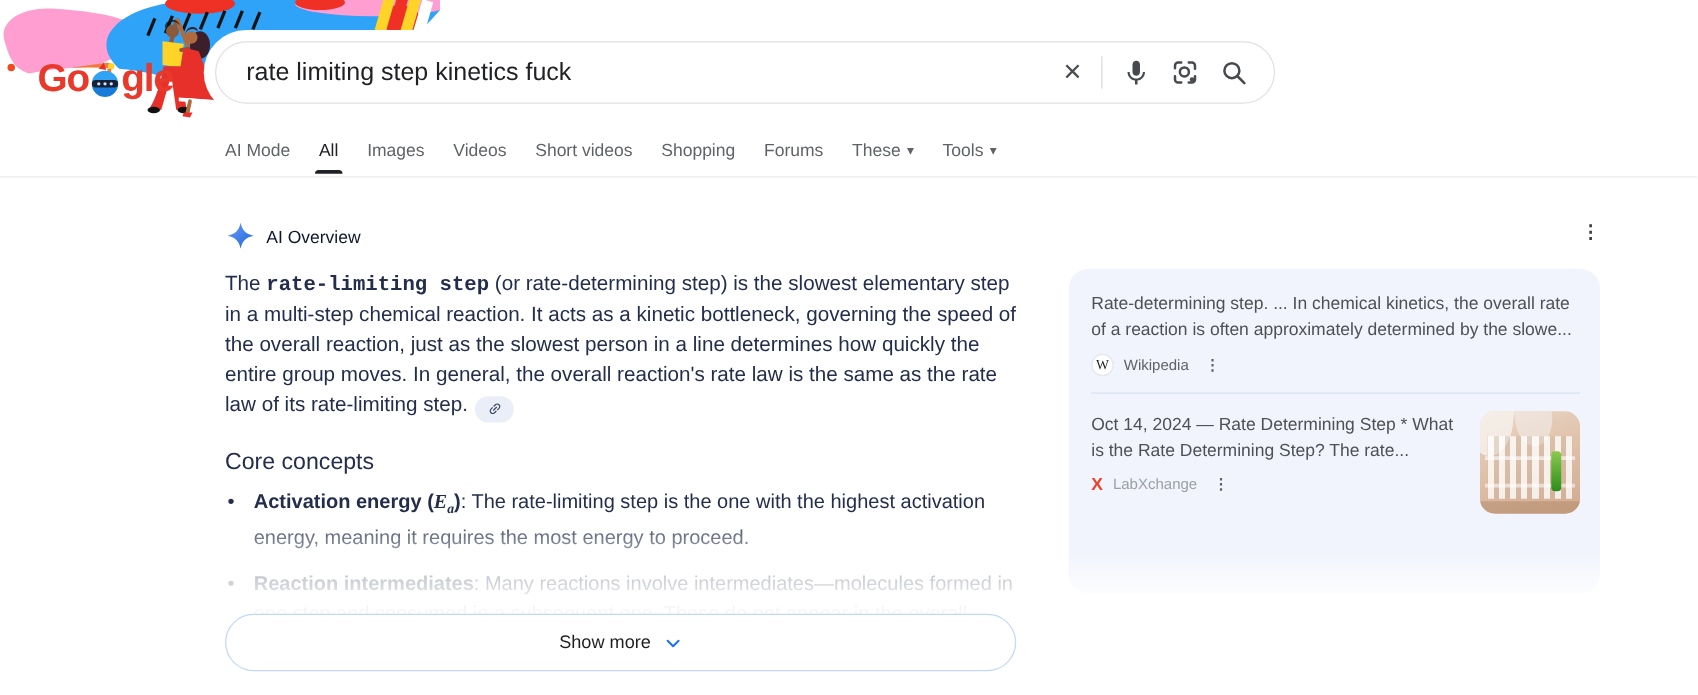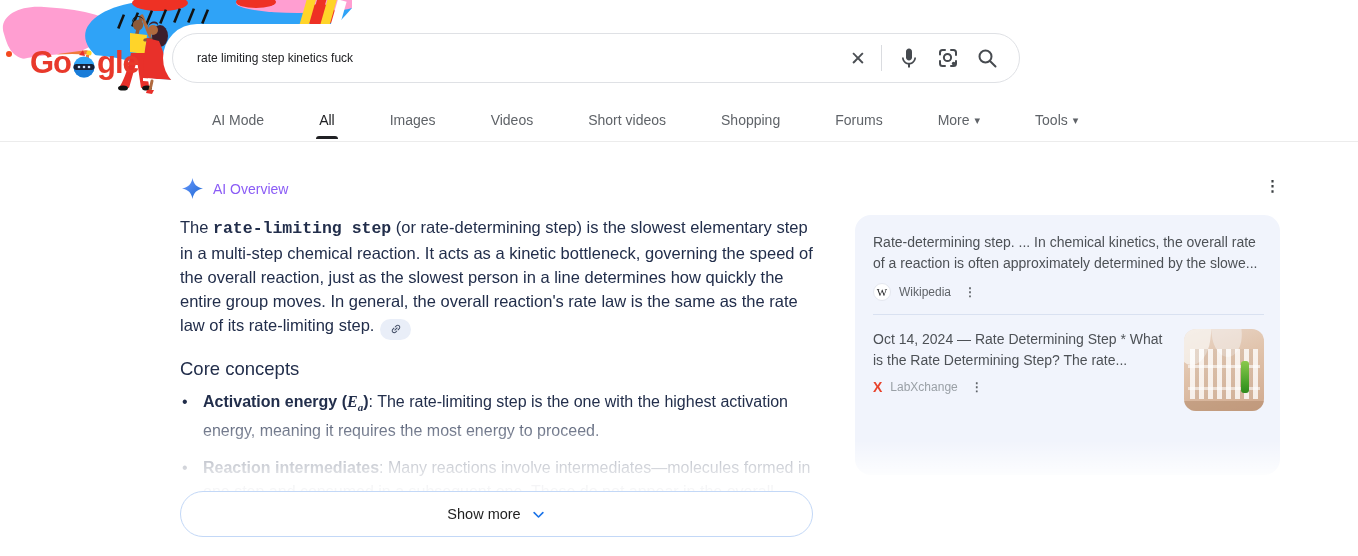--- a/index.html
+++ b/index.html
@@ -10,38 +10,38 @@
   
   .doodle { position:absolute; left:0; top:0; width:352px; height:96px; z-index:1; }
   .logo { position:absolute; left:30px; top:48px; z-index:3; display:flex; align-items:center;
           font-size:31px; font-weight:700; color:#e8392b; letter-spacing:-1px; line-height:30px; }
   .logo .drum { width:24px; height:30px; margin:0 1px; }
 
   .searchbar { position:absolute; left:172px; top:33px; width:848px; height:50px; background:#fff;
                border:1px solid #dfe1e5; border-radius:26px; z-index:2; display:flex; align-items:center;
                padding:0 20px 0 24px; box-shadow:0 0 0 9px #fff, 0 2px 6px rgba(32,33,36,.14); }
   .searchbar input { flex:1; border:none; outline:none; background:transparent; font-family:inherit;
-                     font-size:12px; color:#202124; }
+                     font-size:20px; color:#202124; }
   .sb-icons { display:flex; align-items:center; gap:15px; }
   .clear-x { font-size:19px; color:#4a4e53; cursor:pointer; line-height:1; }
   .sb-divider { width:1px; height:26px; background:#dadce0; }
   .sb-icon { width:24px; height:24px; cursor:pointer; display:block; }
 
   .tabs { position:absolute; left:180px; top:112px; display:flex; gap:23px; align-items:flex-start;
           font-size:14px; color:#5f6368; z-index:2; }
-  .tab { position:relative; padding-bottom:11px; cursor:pointer; display:flex; align-items:center; gap:5px; white-space:nowrap;margin-left:32px; }
+  .tab { position:relative; padding-bottom:11px; cursor:pointer; display:flex; align-items:center; gap:5px; white-space:nowrap; }
   .tab .chev { font-size:11px; color:#5f6368; }
   .tab.active { color:#202124; }
   .tab.active::after { content:""; position:absolute; left:-3px; right:-3px; bottom:0; height:3px;
                        background:#202124; border-radius:3px 3px 0 0; }
   .header-rule { position:absolute; left:0; top:141px; width:1358px; height:1px; background:#ececec; }
 
   
   .ai-head { position:absolute; left:182px; top:178px; display:flex; align-items:center; gap:10px; z-index:2; }
-  .ai-head .label { font-size:14px; color:#8b5cf6; }
+  .ai-head .label { font-size:14px; color:#0f172a; }
   .sparkle { width:21px; height:21px; display:block; }
   .kebab-top { position:absolute; left:1265px; top:178px; font-size:15px; font-weight:700; color:#3c4043;
                cursor:pointer; z-index:2; line-height:1.1; }
 
   .ai-para { position:absolute; left:180px; top:215px; width:638px; font-size:16.5px; line-height:24px;
              color:#222e4b; z-index:1; }
   .ai-para b { font-weight:700;font-family:Liberation Mono, monospace; }
   .link-chip { display:inline-flex; align-items:center; justify-content:center; width:31px; height:21px;
                border-radius:11px; background:#e9eef8; margin-left:6px; vertical-align:-4px; cursor:pointer; }
   .link-chip svg { width:12px; height:12px; transform:rotate(-45deg); }
@@ -217,21 +217,21 @@
     <div class="tab">
         <span>Short videos</span>
       </div>
     <div class="tab">
         <span>Shopping</span>
       </div>
     <div class="tab">
         <span>Forums</span>
       </div>
     <div class="tab">
-        <span>More</span>
+        <span>These</span>
         <span class="chev">▾</span>
       </div>
     <div class="tab">
         <span>Tools</span>
         <span class="chev">▾</span>
       </div>
   </div>
   <div class="header-rule"></div>
 
   <div class="ai-head">

